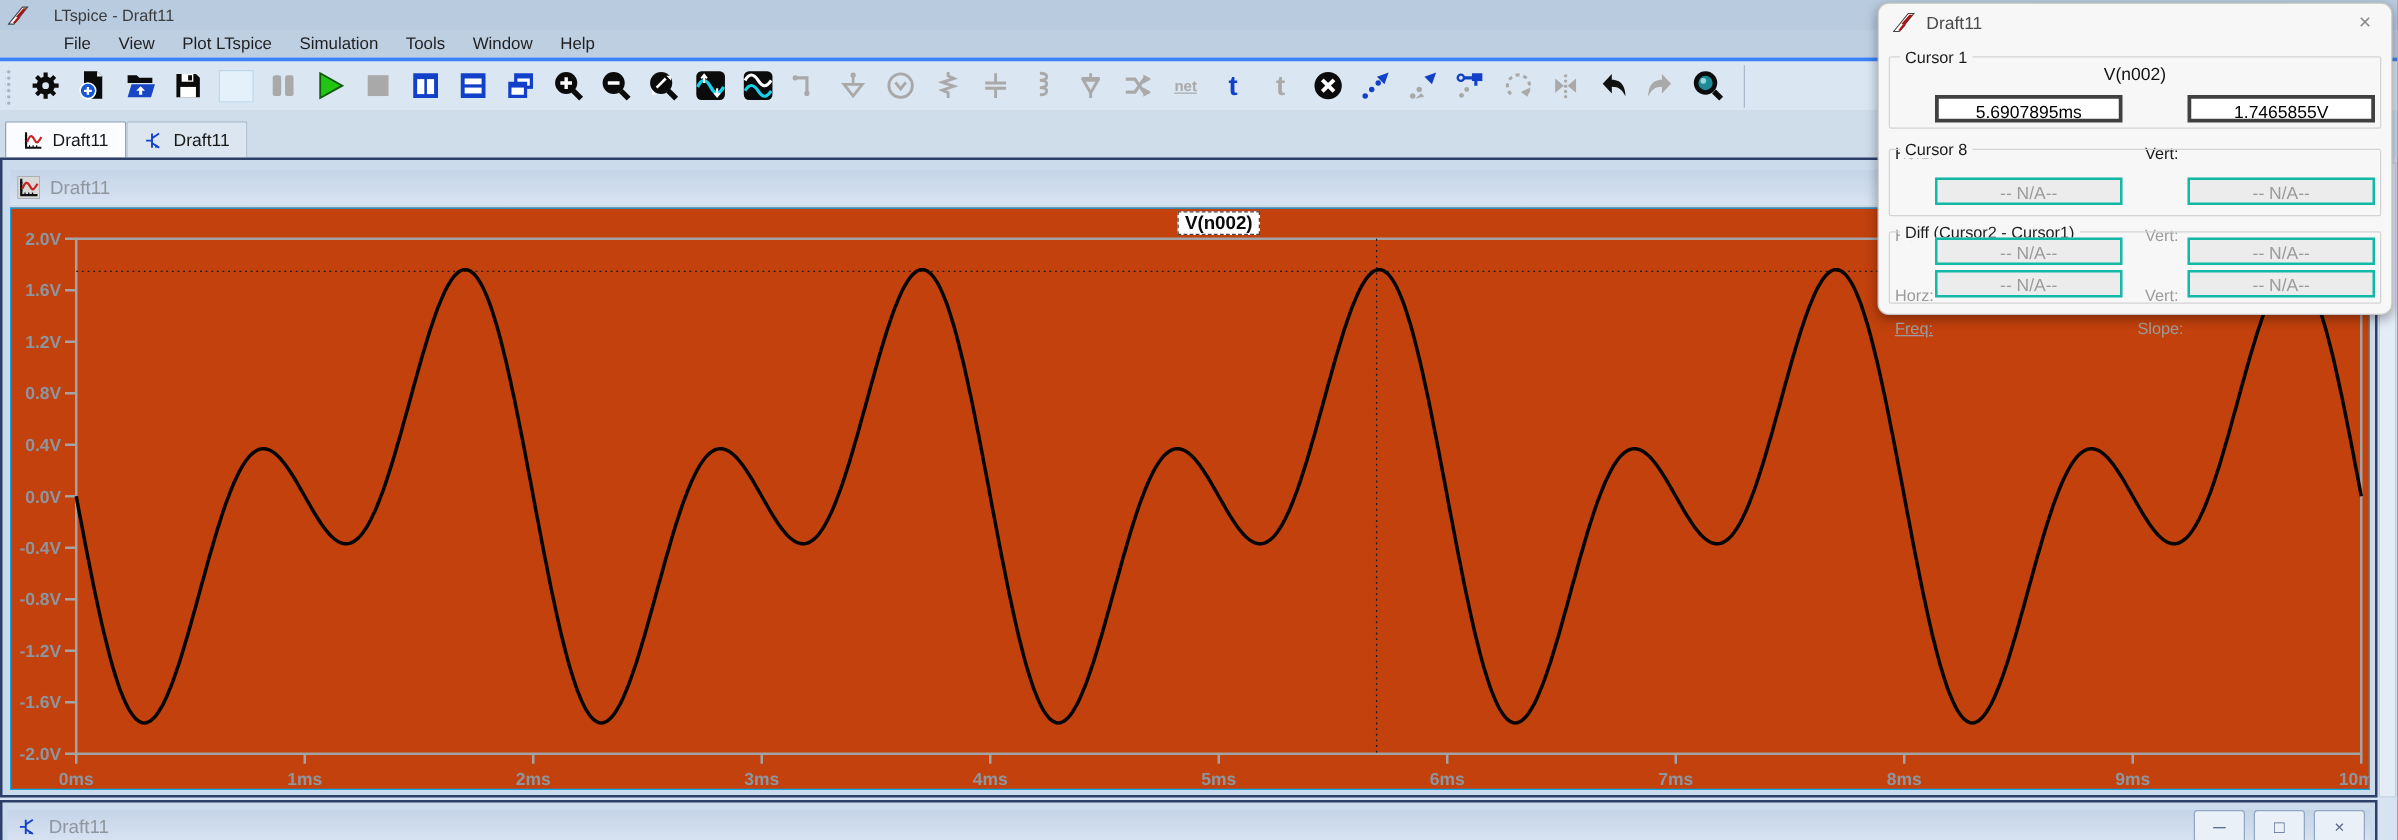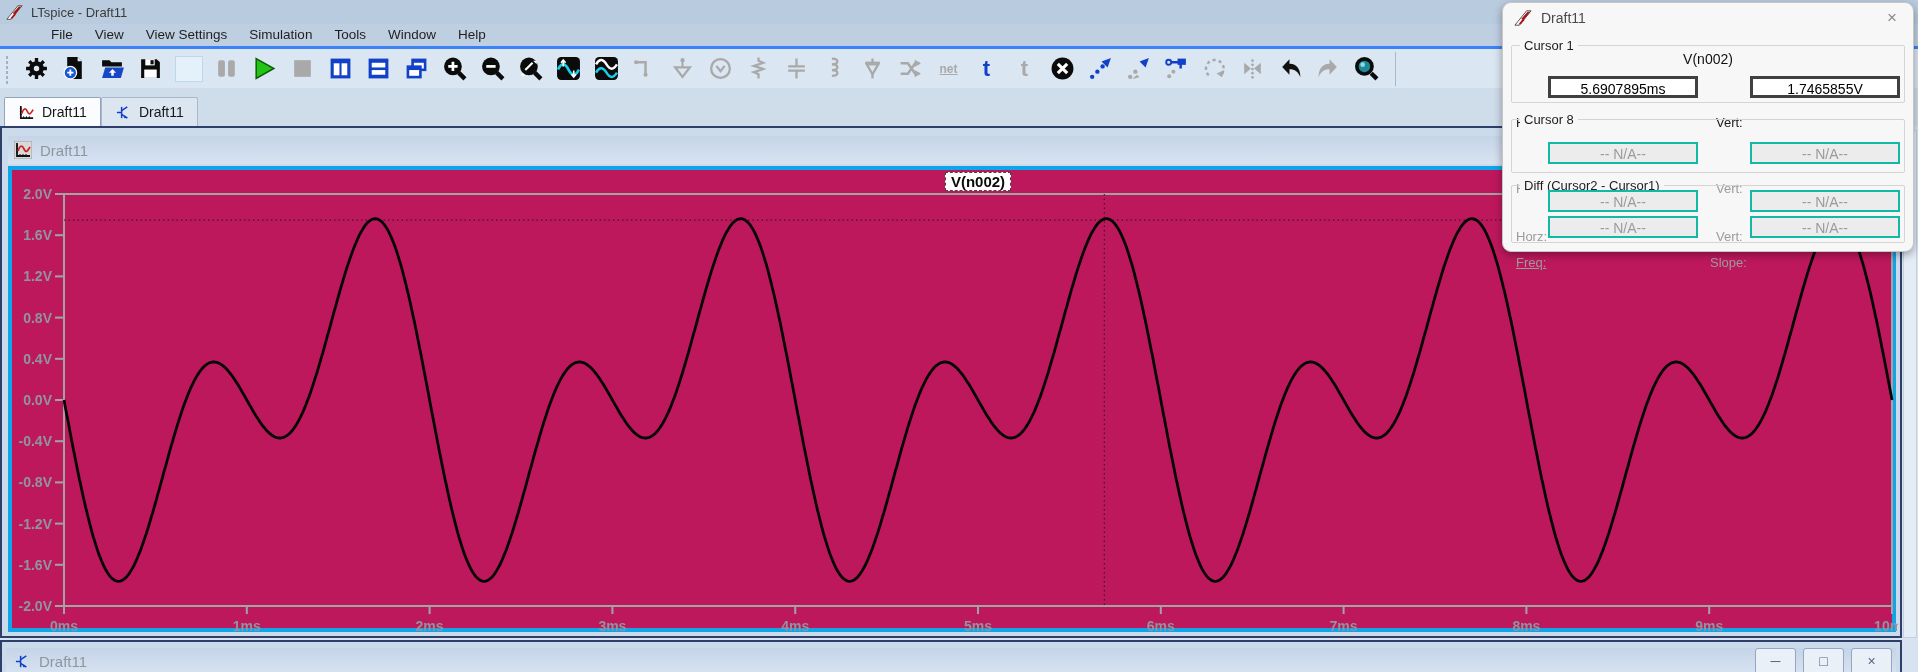--- a/index.html
+++ b/index.html
@@ -1,20 +1,20 @@
 <!DOCTYPE html>
 <html><head>
 <meta charset="utf-8">
 <style>
   html,body{margin:0;padding:0;}
   body{width:1918px;height:672px;position:relative;overflow:hidden;background:#d7e3f1;
        font-family:"Liberation Sans",sans-serif;-webkit-font-smoothing:antialiased;}
   
   .titlebar{position:absolute;left:0;top:0;width:1918px;height:24px;background:#b9cbde;
-            display:flex;align-items:center;padding-left:6px;gap:8px;box-sizing:border-box;
+            display:flex;align-items:center;padding-left:6px;gap:20px;box-sizing:border-box;
             font-size:13px;color:#3c3c3c;}
   .menubar{position:absolute;left:0;top:24px;width:1918px;height:22px;background:#bfcfe2;
            display:flex;align-items:center;font-size:13.5px;color:#1f1f1f;padding-left:40px;}
   .menu-item{padding:0 11px;height:22px;line-height:22px;cursor:default;}
   .toolbar{position:absolute;left:0;top:46px;width:1918px;height:42px;background:#dae6f2;
            border-top:3px solid #3b82f6;display:flex;align-items:center;padding-left:4px;
            box-sizing:border-box;gap:9px;}
   .grip{width:5px;height:30px;margin-right:4px;
         background-image:radial-gradient(#9fb2c6 1px,transparent 1.2px);
         background-size:4px 5px;background-position:1px 1px;}
@@ -33,22 +33,22 @@
   .tab.active{background:#fafcff;}
   .tab.inactive{background:#dce6f1;border-color:#a9b9ca;}
   .tab svg{width:17px;height:17px;}
   
   .wave-win{position:absolute;left:0;top:126px;width:1902px;height:512px;background:#ccdbec;
             border:2px solid #2e3f69;box-sizing:border-box;}
   .wave-title{position:absolute;left:6px;top:8px;width:1886px;height:28px;
               background:linear-gradient(#c5d4e8,#d8e3f1);display:flex;align-items:center;
               gap:8px;padding-left:6px;box-sizing:border-box;font-size:15px;color:#8f969e;}
   .wave-title svg{width:18px;height:18px;}
-  .pane{position:absolute;left:6px;top:38px;width:1888px;height:466px;background:#be185d;
-        border:4px solid #0ea5e9;box-sizing:border-box;}
+  .pane{position:absolute;left:6px;top:38px;width:1888px;height:466px;background:#c2410c;
+        border:1px solid #0ea5e9;box-sizing:border-box;}
   #plot-svg{position:absolute;left:0;top:0;width:1886px;height:464px;}
   #plot-svg text.tick{font-family:"Liberation Sans",sans-serif;font-weight:bold;
                       font-size:14px;fill:#8f959e;}
   .cur{stroke:#1a1a1a;stroke-width:1;stroke-dasharray:1.5,3;}
   .plot-title-wrap{position:absolute;left:52px;top:2px;width:1828px;text-align:center;}
   .plot-title{display:inline-block;background:#fff;border:1px dashed #444;padding:0 5px;
               font-size:15px;font-weight:bold;color:#0a0a0a;}
   
   .bottom-win{position:absolute;left:0;top:640px;width:1902px;height:34px;background:#ccdbec;
               border:2px solid #2e3f69;box-sizing:border-box;}
@@ -91,21 +91,21 @@
     <path d="M1 18 L14 2 L19 2 L6 18 Z" fill="#fff" stroke="#444" stroke-width="1"></path>
     <path d="M8 11 L15 3 L18 3 L10.5 12.5 Z" fill="#a81414"></path>
     <path d="M5 17 L9 12 L12 12 L7.5 17 Z" fill="#a81414"></path>
   </svg>
   <span>LTspice - Draft11</span>
 </div>
 
 <div class="menubar" id="menubar">
     <div class="menu-item">File</div>
     <div class="menu-item">View</div>
-    <div class="menu-item">View Settings</div>
+    <div class="menu-item">Plot LTspice</div>
     <div class="menu-item">Simulation</div>
     <div class="menu-item">Tools</div>
     <div class="menu-item">Window</div>
     <div class="menu-item">Help</div>
   </div>
 
 <div class="toolbar" id="toolbar">
   <div class="grip"></div>
   <span id="tb-icons" style="display:flex;gap:9px;align-items:center;">
       <div class="tbtn">

